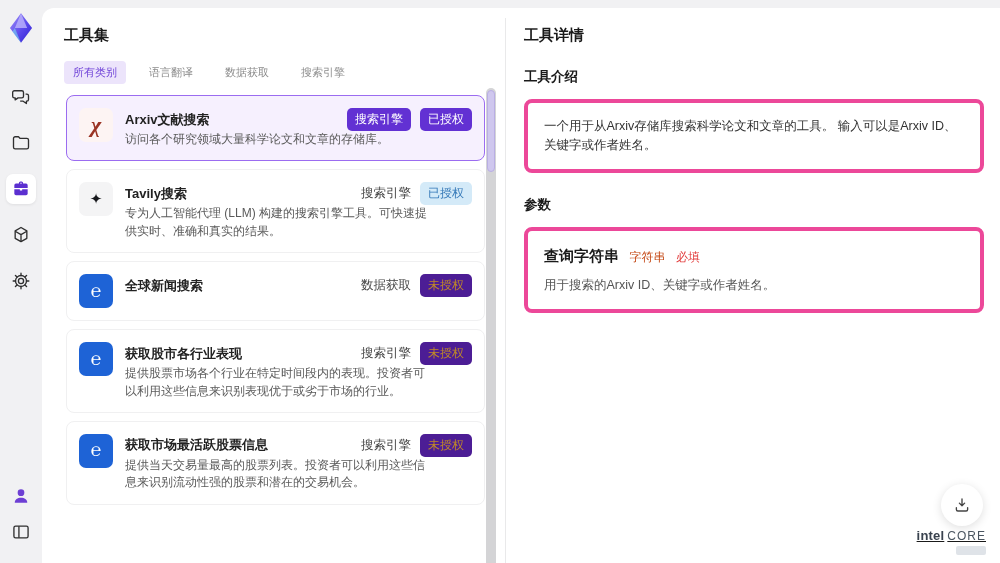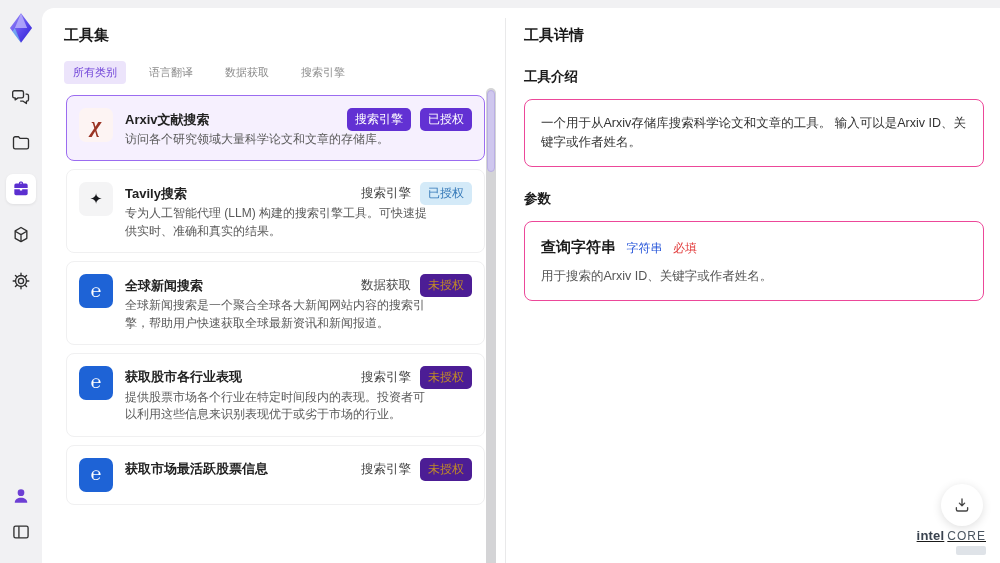--- a/index.html
+++ b/index.html
@@ -83,25 +83,25 @@
   }
 
   
   .v-divider { position:absolute; left:463px; top:10px; bottom:0; width:1px; background:#e9e9ea; }
 
   
   .detail-panel { position:absolute; left:464px; right:0; top:0; bottom:0; padding:18px 16px 0 18px; }
   .detail-title { font-size:15px; font-weight:bold; }
   .section-h { font-size:13.5px; font-weight:bold; margin-top:23px; }
   .info-box {
-    margin-top:13px; border:1px solid #ec4899; border-radius:8px;
+    margin-top:13px; border:4px solid #ec4899; border-radius:8px;
     padding:14px 16px; font-size:12.5px; color:#333333; line-height:1.5;
   }
   .param-name { font-size:15px; font-weight:bold; color:#1a1a1a; }
-  .param-type { font-size:12px; color:#1d4ed8; margin-left:7px;margin-top:43px; }
+  .param-type { font-size:12px; color:#c2410c; margin-left:7px;margin-top:43px; }
   .param-req { font-size:12px; color:#e23c3c; margin-left:7px; }
   .param-desc { font-size:12.5px; color:#555555; margin-top:9px; }
 
   
   .dl-btn {
     position:absolute; right:17px; bottom:37px; width:42px; height:42px;
     border-radius:50%; background:#ffffff; box-shadow:0 2px 10px rgba(0,0,0,.13);
     display:flex; align-items:center; justify-content:center; cursor:pointer;
   }
   .dl-btn svg { width:18px; height:18px; }
@@ -215,21 +215,20 @@
         <div class="tool-card">
     <div class="tool-icon icon-blue">℮</div>
     <div class="tool-body">
       <div class="tool-head">
         <span class="tool-name">全球新闻搜索</span>
         <span class="tool-tags">
           <span class="cat-text">数据获取</span>
           <span class="pill yellow">未授权</span>
         </span>
       </div>
-      <div class="tool-desc">全球新闻搜索是一个聚合全球各大新闻网站内容的搜索引擎，帮助用户快速获取全球最新资讯和新闻报道。</div>
     </div>
   </div>
         <div class="tool-card">
     <div class="tool-icon icon-blue">℮</div>
     <div class="tool-body">
       <div class="tool-head">
         <span class="tool-name">获取股市各行业表现</span>
         <span class="tool-tags">
           <span class="cat-text">搜索引擎</span>
           <span class="pill yellow">未授权</span>
@@ -241,20 +240,21 @@
         <div class="tool-card">
     <div class="tool-icon icon-blue">℮</div>
     <div class="tool-body">
       <div class="tool-head">
         <span class="tool-name">获取市场最活跃股票信息</span>
         <span class="tool-tags">
           <span class="cat-text">搜索引擎</span>
           <span class="pill yellow">未授权</span>
         </span>
       </div>
+      <div class="tool-desc">提供当天交易量最高的股票列表。投资者可以利用这些信息来识别流动性强的股票和潜在的交易机会。</div>
     </div>
   </div>
       </div>
     <div class="scrollbar">
       <div class="scroll-thumb"></div>
     </div>
   </div>
 
   <div class="v-divider"></div>
 

